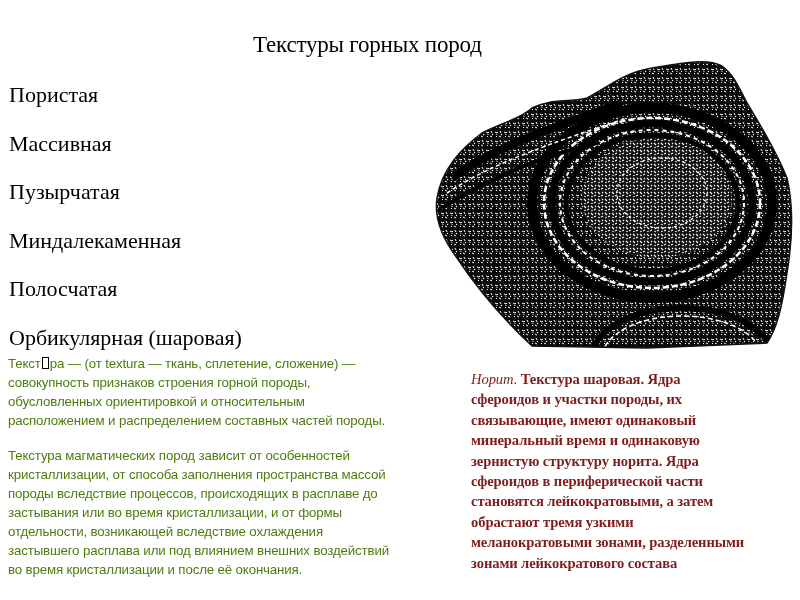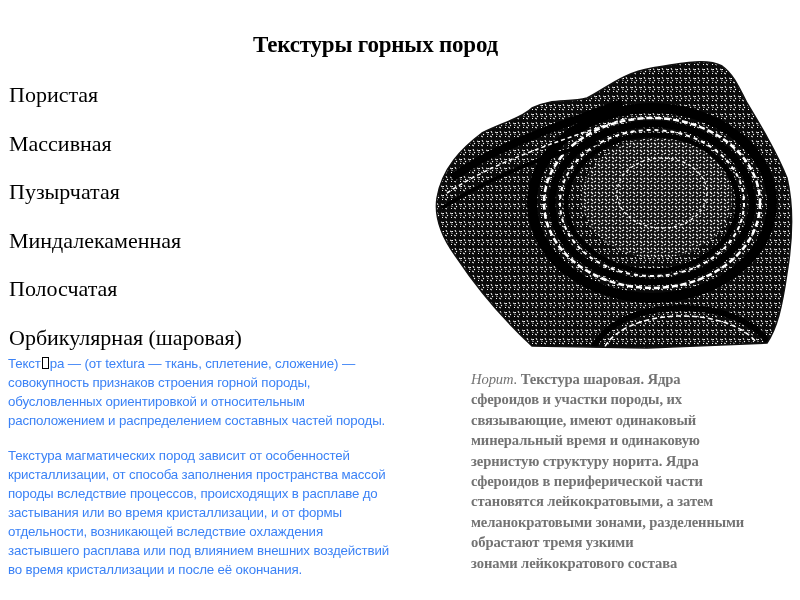--- a/index.html
+++ b/index.html
@@ -15,21 +15,20 @@
       font-family: "Liberation Serif", "DejaVu Serif", serif;
       color: #000;
     }
     .title {
       position: absolute;
       left: 253px;
       top: 32px;
       font-size: 23px;
       white-space: nowrap;
       letter-spacing: -0.2px;
-      font-weight: bold;
     }
     .texture-list {
       position: absolute;
       left: 9px;
       top: 80px;
       margin: 0;
       padding: 0;
       list-style: none;
     }
     .texture-list li {
@@ -38,21 +37,21 @@
       line-height: 30px;
       white-space: nowrap;
     }
     .definition {
       position: absolute;
       left: 8px;
       width: 450px;
       font-family: "Liberation Sans", "DejaVu Sans", sans-serif;
       font-size: 13.3px;
       line-height: 19px;
-      color: #3b82f6;
+      color: #4d7c0f;
       letter-spacing: -0.15px;
     }
     .definition .line { display: block; white-space: nowrap; }
     .def1 { top: 354px; }
     .def2 { top: 446px; }
     .missing-glyph {
       display: inline-block;
       width: 7px;
       height: 12px;
       border: 1px solid #000;
@@ -70,21 +69,21 @@
     .figure svg { width: 100%; height: 100%; display: block; }
     .caption {
       position: absolute;
       left: 471px;
       top: 369px;
       width: 329px;
       font-family: "Liberation Serif", "DejaVu Serif", serif;
       font-weight: bold;
       font-size: 14.6px;
       line-height: 20.4px;
-      color: #737373;
+      color: #7f1d1d;
       letter-spacing: -0.1px;
     }
     .caption .line { display: block; white-space: nowrap; }
     .caption .rock-name { font-style: italic; font-weight: normal; }
   </style>
 </head>
 <body>
 
 <div class="title">Текстуры горных пород</div>
 
@@ -156,16 +155,16 @@
 </div>
 
 <div class="caption">
   <span class="line"><span class="rock-name">Норит.</span><span> Текстура шаровая. Ядра</span></span>
   <span class="line">сфероидов и участки породы, их</span>
   <span class="line">связывающие, имеют одинаковый</span>
   <span class="line">минеральный время и одинаковую</span>
   <span class="line">зернистую структуру норита. Ядра</span>
   <span class="line">сфероидов в периферической части</span>
   <span class="line">становятся лейкократовыми, а затем</span>
+  <span class="line">обрастают тремя узкими</span>
   <span class="line">меланократовыми зонами, разделенными</span>
-  <span class="line">обрастают тремя узкими</span>
   <span class="line">зонами лейкократового состава</span>
 </div>
 
 </body></html>

